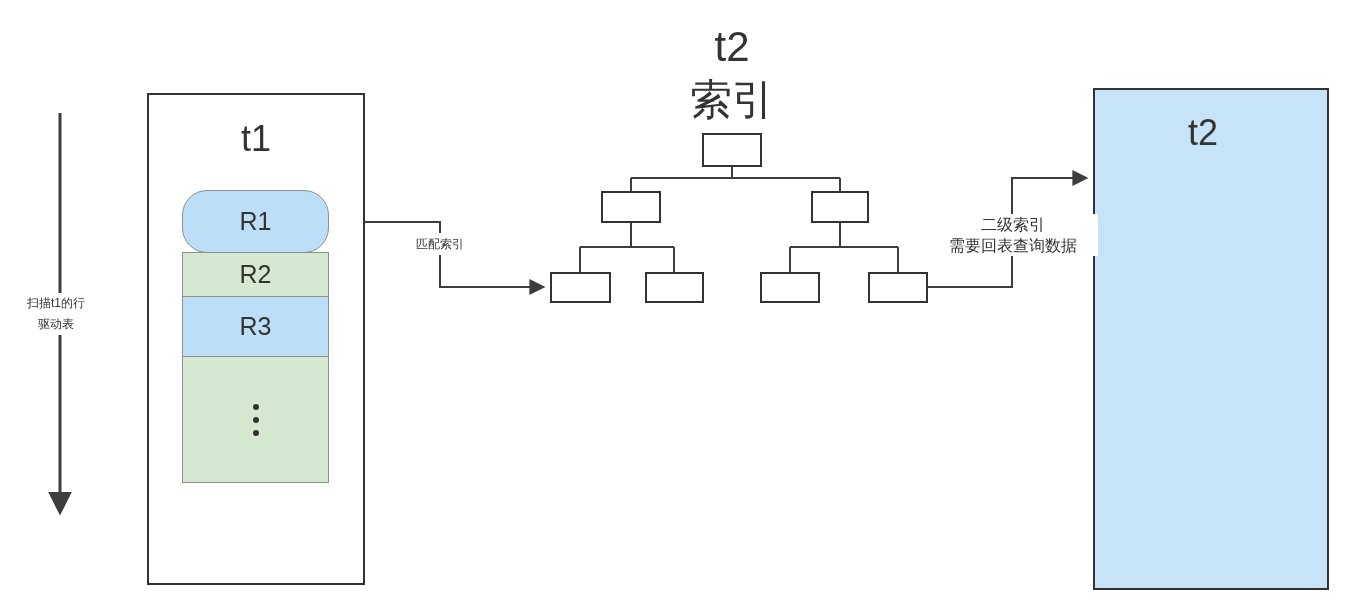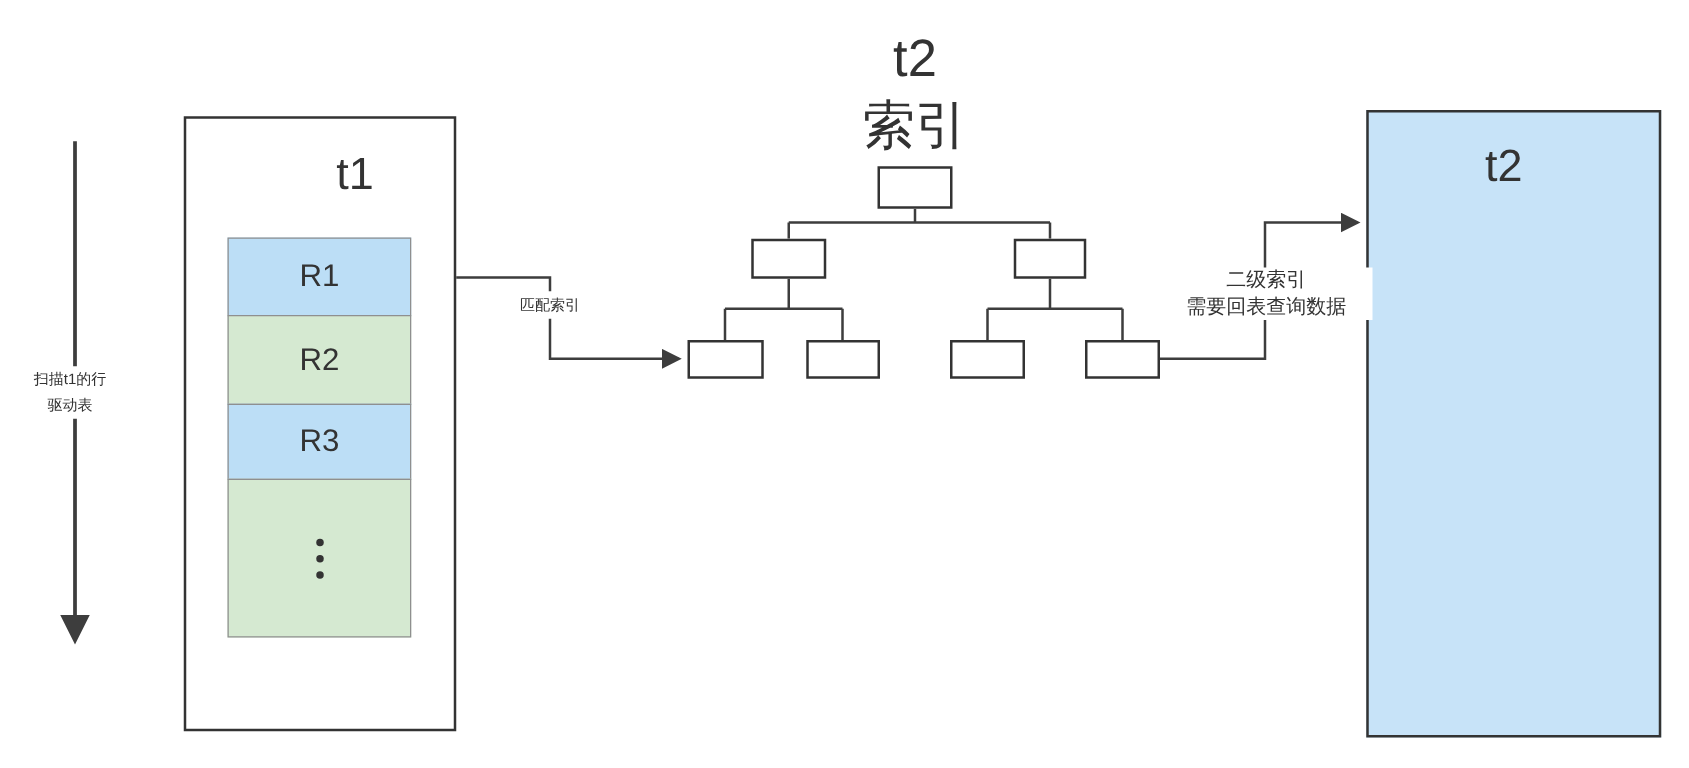--- a/index.html
+++ b/index.html
@@ -36,43 +36,42 @@
     z-index: 2;
   }
   .t1-title {
     position: absolute;
     left: 147px; top: 118px;
     width: 218px;
     text-align: center;
     font-size: 36px;
     color: #333333;
     z-index: 3;
-    margin-left: 28px;
   }
   .rows {
     position: absolute;
     left: 182px; top: 190px;
     width: 147px;
     z-index: 3;
   }
   .row {
     box-sizing: border-box;
     border: 1px solid #8f8f8f;
     margin-top: -1px;
     display: flex;
     align-items: center;
     justify-content: center;
     font-size: 25px;
     color: #333333;
   }
-  .row:first-child { margin-top: 0; }
+  .row:first-child { margin-top: 0; border-radius: 25px; }
   .row.blue  { background: #bcdef6; }
   .row.green { background: #d5e9d1; }
   .row.h63  { height: 63px; }
-  .row.h64  { height: 72px; }
+  .row.h64  { height: 45px; }
   .row.h61  { height: 61px; text-align: right; }
   .row.h127 { height: 127px; }
   .row.h62  { height: 62px; }
   .dots { display: flex; flex-direction: column; align-items: center; gap: 7px; }
   .dots .dot { width: 6px; height: 6px; border-radius: 50%; background: #333333; }
   
   .tree-title {
     position: absolute;
     left: 632px; top: 20px;
     width: 200px;

